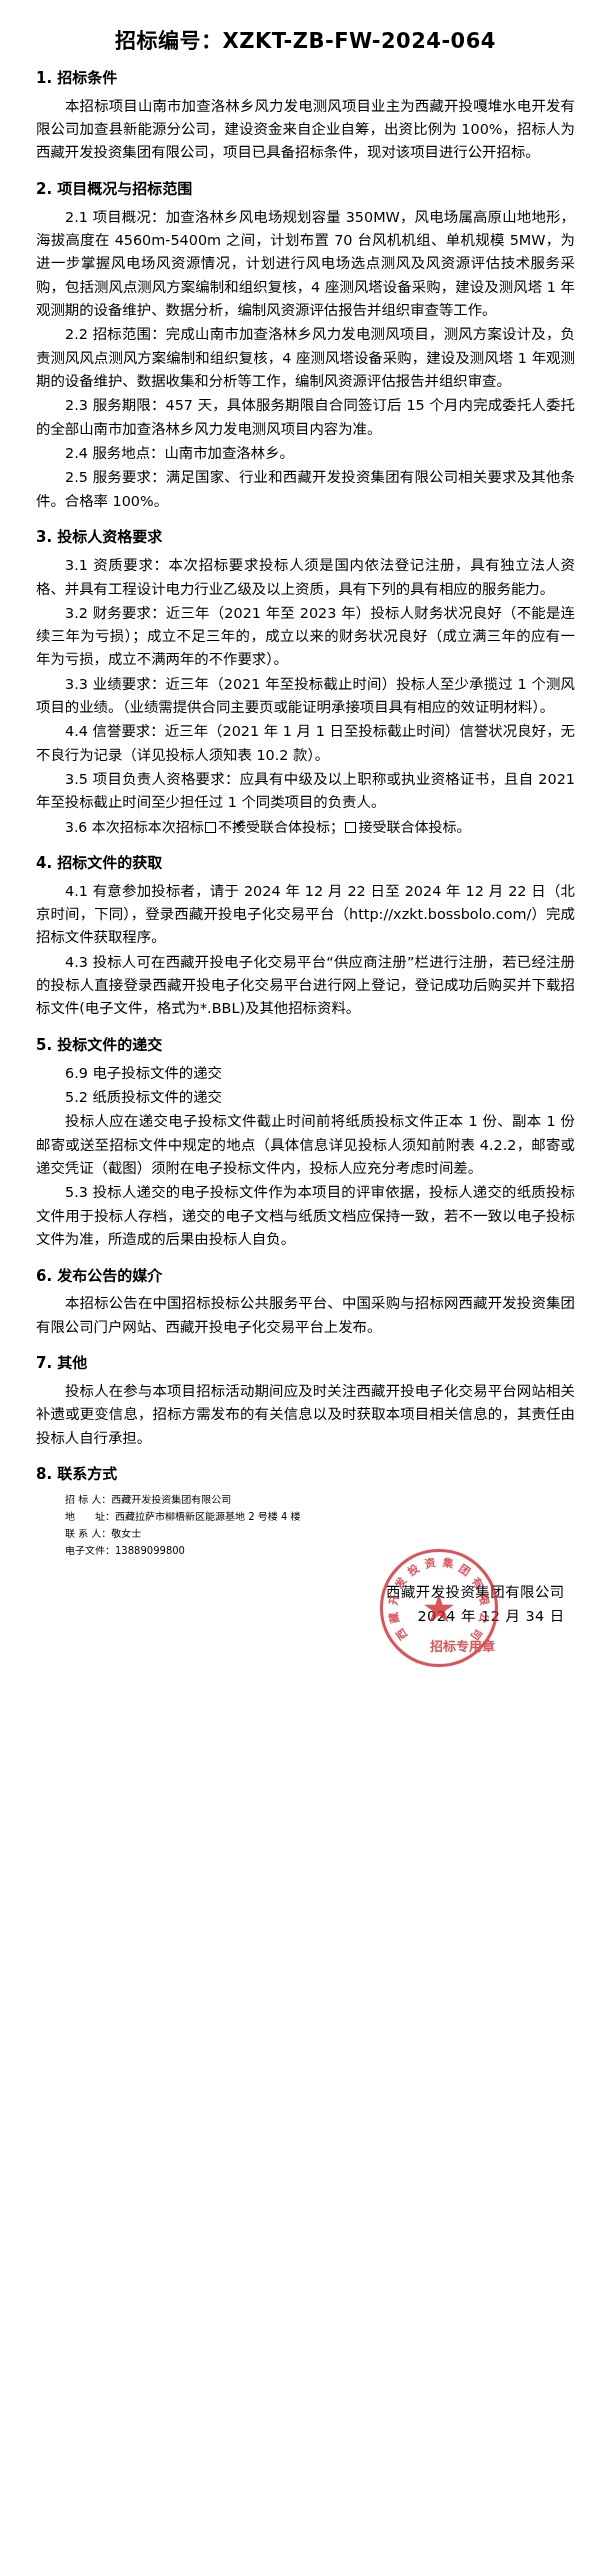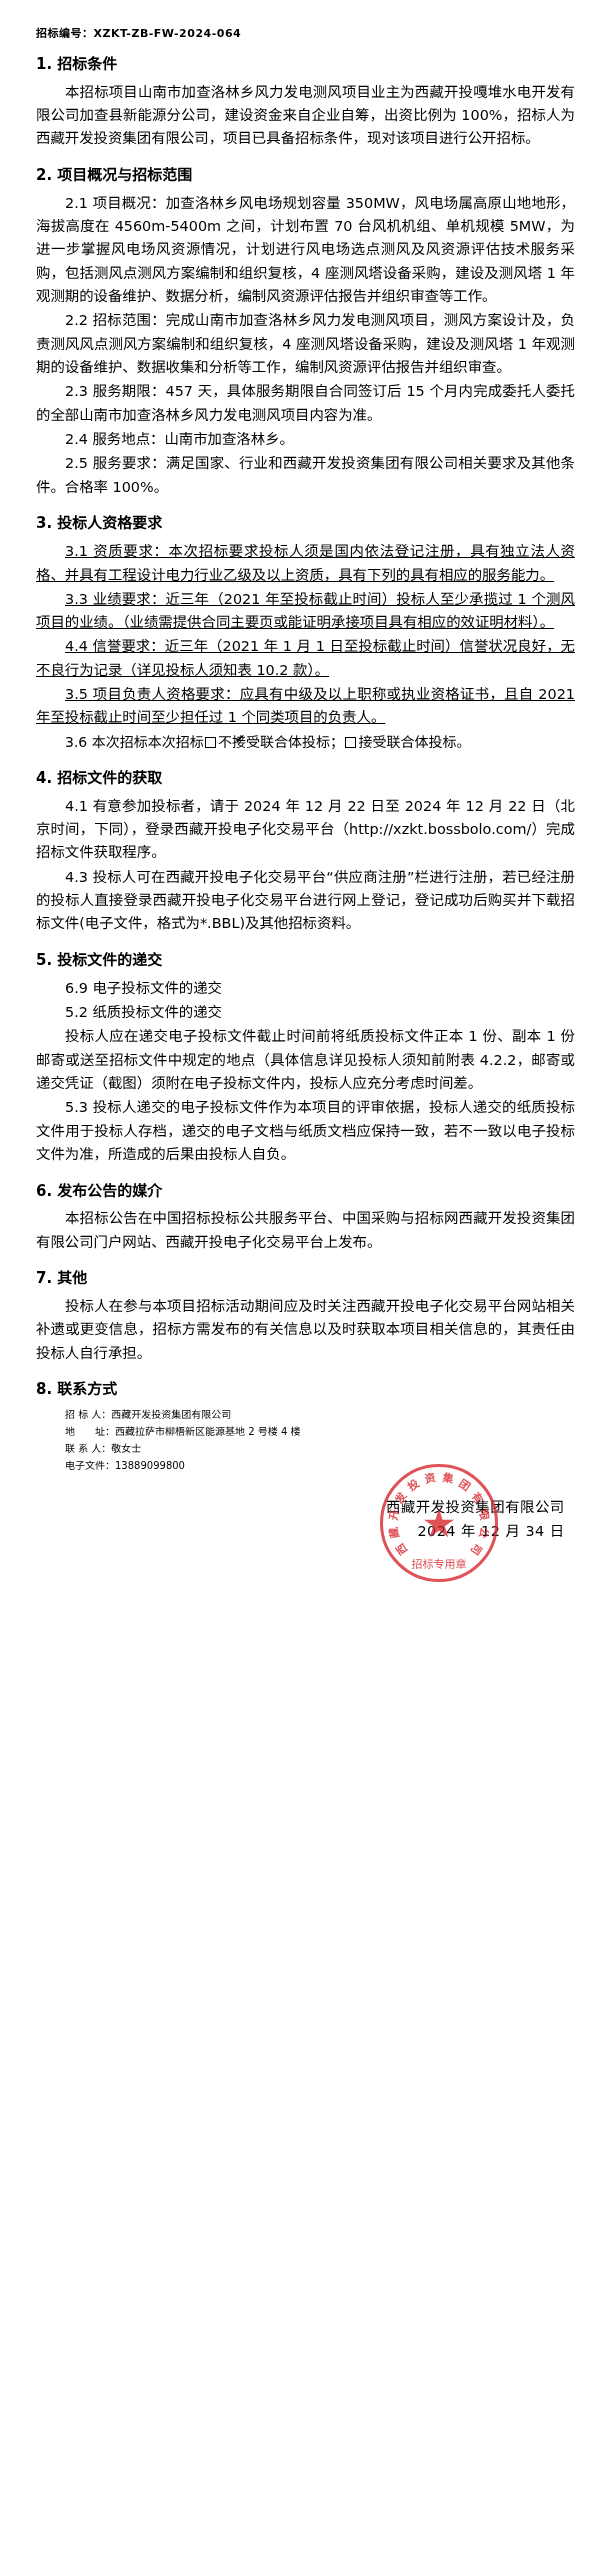--- a/index.html
+++ b/index.html
@@ -15,21 +15,22 @@
   .page {
     position: relative;
     width: 611px;
     min-height: 3363px;
     margin: 0 auto;
     background: #ffffff;
     box-sizing: border-box;
     padding: 20.6px 36px 31px 36px;
   }
   .doc-number {
-    font-size: 11px;
+    text-align: center;
+    font-size: 21px;
     font-weight: bold;
     letter-spacing: 0.5px;
     margin: 3.1px 0 13.4px 0;
     font-family: "DejaVu Sans", "Liberation Sans", sans-serif;
   }
   .doc-number .lbl {
     font-family: "DejaVu Sans", "Liberation Sans", sans-serif;
   }
   h2.section {
     font-size: 15px;
@@ -43,21 +44,20 @@
     line-height: 1.62;
     margin: 0 0 1px 0;
     text-align: justify;
     text-justify: inter-ideograph;
     text-indent: 0;
   }
   p.indent2 {
     text-indent: 29px;
   }
   .u {
-    text-decoration: underline;
   }
   .checkbox-line {
     font-size: 14px;
     line-height: 1.62;
     text-indent: 29px;
   }
   .cb {
     display: inline-block;
     width: 11.3px;
     height: 11.3px;
@@ -122,24 +122,24 @@
     color: #d6222a;
     font-weight: bold;
     font-family: "DejaVu Sans", "Liberation Sans", sans-serif;
     transform-origin: 0 0;
   }
   .seal .bottom-text {
     position: absolute;
     bottom: 8.2px;
     left: 0;
     width: 100%;
-    text-align: center;
-    font-size: 11px;
+    text-align: right;
+    font-size: 13px;
     color: #d6222a;
-    font-weight: normal;
+    font-weight: bold;
     font-family: "DejaVu Sans", "Liberation Sans", sans-serif;
   }
   .contact-line {
     font-size: 10px;
     line-height: 1.7;
     text-indent: 29px;
   }
 </style>
 </head>
 <body>
@@ -155,20 +155,21 @@
 
   <h2 class="section">2. 项目概况与招标范围</h2>
   <p class="para indent2">2.1 项目概况：加查洛林乡风电场规划容量 350MW，风电场属高原山地地形，海拔高度在 4560m-5400m 之间，计划布置 70 台风机机组、单机规模 5MW，为进一步掌握风电场风资源情况，计划进行风电场选点测风及风资源评估技术服务采购，包括测风点测风方案编制和组织复核，4 座测风塔设备采购，建设及测风塔 1 年观测期的设备维护、数据分析，编制风资源评估报告并组织审查等工作。</p>
   <p class="para indent2">2.2 招标范围：完成山南市加查洛林乡风力发电测风项目，测风方案设计及，负责测风风点测风方案编制和组织复核，4 座测风塔设备采购，建设及测风塔 1 年观测期的设备维护、数据收集和分析等工作，编制风资源评估报告并组织审查。</p>
   <p class="para indent2">2.3 服务期限：457 天，具体服务期限自合同签订后 15 个月内完成委托人委托的全部山南市加查洛林乡风力发电测风项目内容为准。</p>
   <p class="para indent2">2.4 服务地点：山南市加查洛林乡。</p>
   <p class="para indent2">2.5 服务要求：满足国家、行业和西藏开发投资集团有限公司相关要求及其他条件。合格率 100%。</p>
 
   <h2 class="section">3. 投标人资格要求</h2>
   <p class="para indent2 u">3.1 资质要求：本次招标要求投标人须是国内依法登记注册，具有独立法人资格、并具有工程设计电力行业乙级及以上资质，具有下列的具有相应的服务能力。</p>
+  <p class="para indent2 u">3.2 财务要求：近三年（2021 年至 2023 年）投标人财务状况良好（不能是连续三年为亏损）；成立不足三年的，成立以来的财务状况良好（成立满三年的应有一年为亏损，成立不满两年的不作要求）。</p>
   <p class="para indent2 u">3.3 业绩要求：近三年（2021 年至投标截止时间）投标人至少承揽过 1 个测风项目的业绩。（业绩需提供合同主要页或能证明承接项目具有相应的效证明材料）。</p>
   <p class="para indent2 u">4.4 信誉要求：近三年（2021 年 1 月 1 日至投标截止时间）信誉状况良好，无不良行为记录（详见投标人须知表 10.2 款）。</p>
   <p class="para indent2 u">3.5 项目负责人资格要求：应具有中级及以上职称或执业资格证书，且自 2021 年至投标截止时间至少担任过 1 个同类项目的负责人。</p>
   <div class="checkbox-line">
     <span>3.6 本次招标本次招标</span><span class="cb checked"></span><span>不接受联合体投标；</span><span class="cb"></span><span>接受联合体投标。</span>
   </div>
 
   <h2 class="section">4. 招标文件的获取</h2>
   <p class="para indent2">4.1 有意参加投标者，请于 2024 年 12 月 22 日至 2024 年 12 月 22 日（北京时间，下同），登录西藏开投电子化交易平台（http://xzkt.bossbolo.com/）完成招标文件获取程序。</p>
   <p class="para indent2">4.3 投标人可在西藏开投电子化交易平台“供应商注册”栏进行注册，若已经注册的投标人直接登录西藏开投电子化交易平台进行网上登记，登记成功后购买并下载招标文件(电子文件，格式为*.BBL)及其他招标资料。</p>

